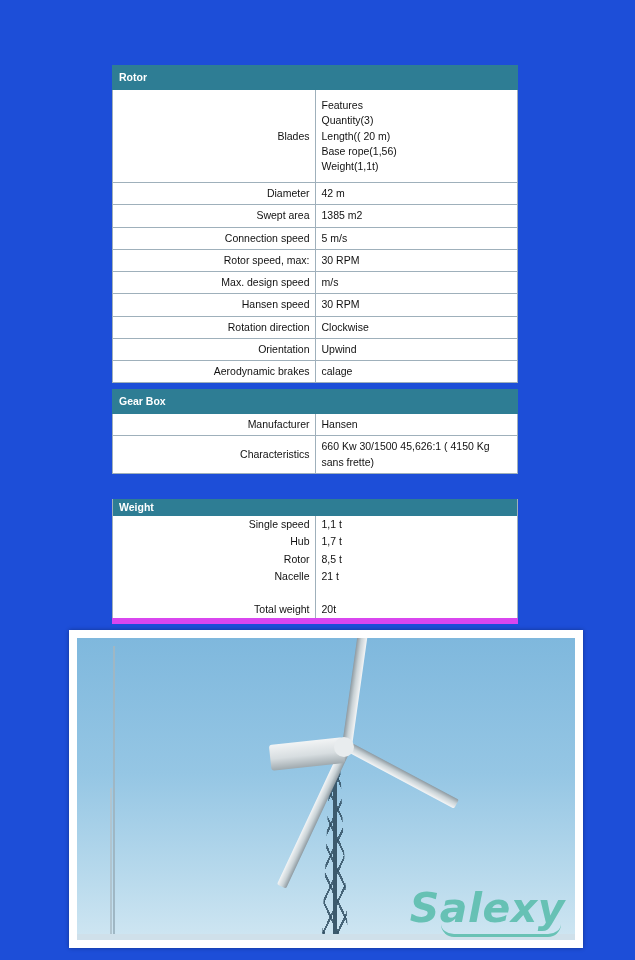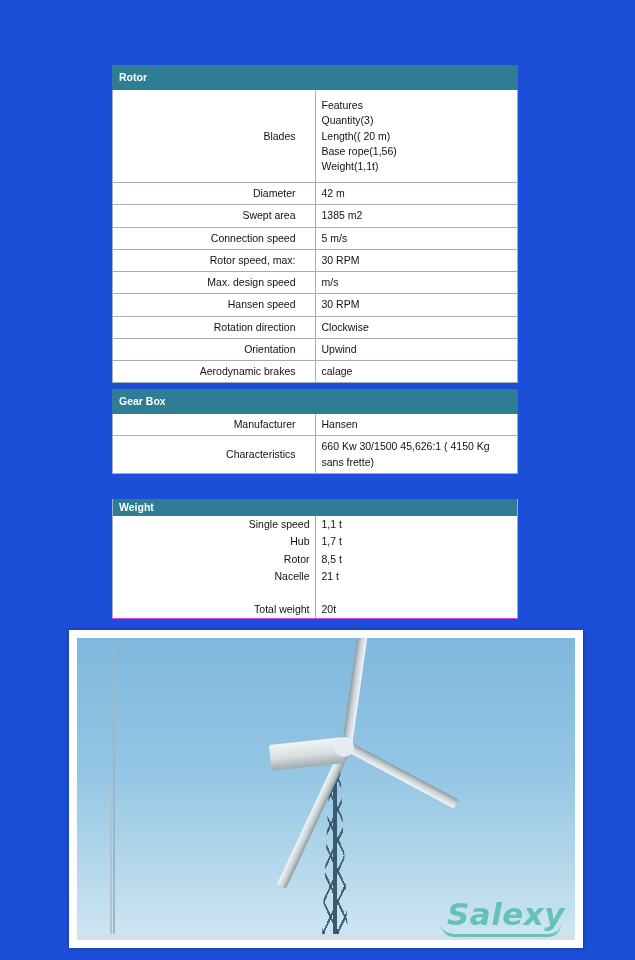--- a/index.html
+++ b/index.html
@@ -24,21 +24,21 @@
   }
   .spec-table {
     position: absolute;
     border-collapse: collapse;
     table-layout: fixed;
     font-size: 10.5px;
     background: #ffffff;
   }
   .spec-table td {
     border: 1px solid #9fb0bb;
-    padding: 3px 19px 3px 6px;
+    padding: 3px 5px 3px 6px;
     vertical-align: middle;
     line-height: 1.45;
     color: #111111;
   }
   .spec-table td.label {
     width: 148px;
     text-align: right;
   }
   .spec-table td.value {
     width: 256px;
@@ -62,21 +62,21 @@
   .tbl-weight{ left: 112px; top: 499px; width: 406px; }
 
   .weight-block td {
     border: none;
     border-left: 1px solid #9fb0bb;
     border-right: 1px solid #9fb0bb;
     padding: 1px 5px 1px 6px;
     margin-top: 15px;
   }
   .weight-block tr.first td { border-top: none; }
-  .weight-block tr.last td { border-bottom: 1px solid #d946ef; }
+  .weight-block tr.last td { border-bottom: 6px solid #d946ef; }
   .weight-block td.pad { height: 14px; }
 
   
   .photo-frame {
     position: absolute;
     left: 69px;
     top: 630px;
     width: 514px;
     height: 318px;
     background: #ffffff;
@@ -158,21 +158,21 @@
     height: 6px;
     background: #cfe0ea;
   }
   .watermark {
     position: absolute;
     right: 10px;
     bottom: 8px;
     font-family: "DejaVu Sans", sans-serif;
     font-weight: bold;
     font-style: italic;
-    font-size: 31px;
+    font-size: 41px;
     color: #5fbfb0;
     opacity: 0.92;
     letter-spacing: 0.5px;
   }
   .swoosh {
     position: absolute;
     right: 14px;
     bottom: 3px;
     width: 120px;
     height: 10px;

